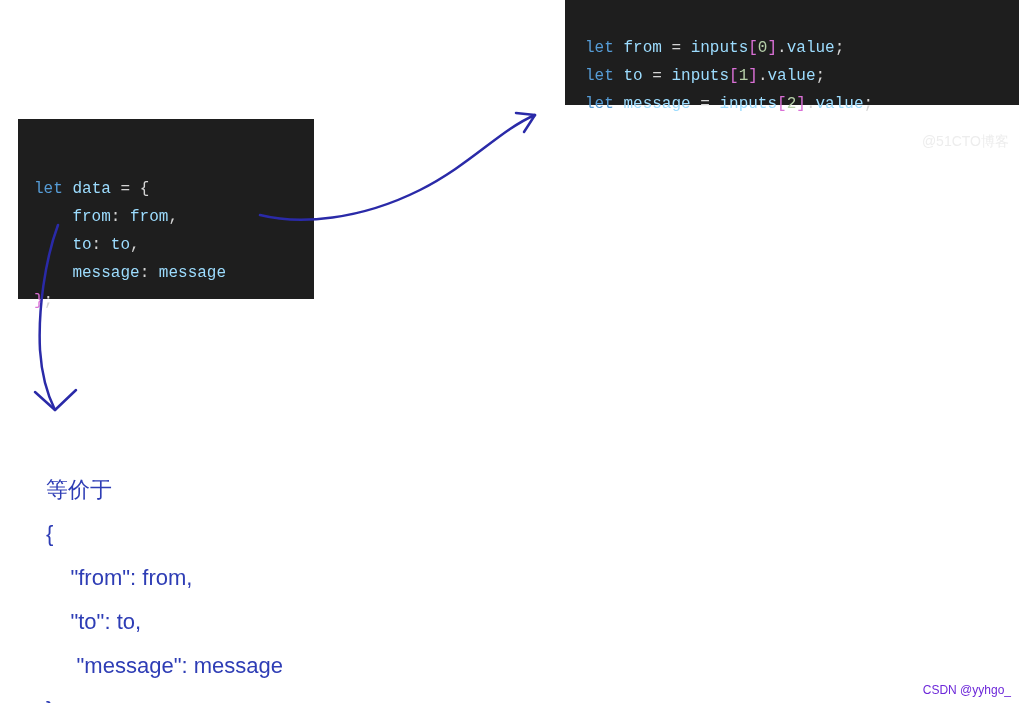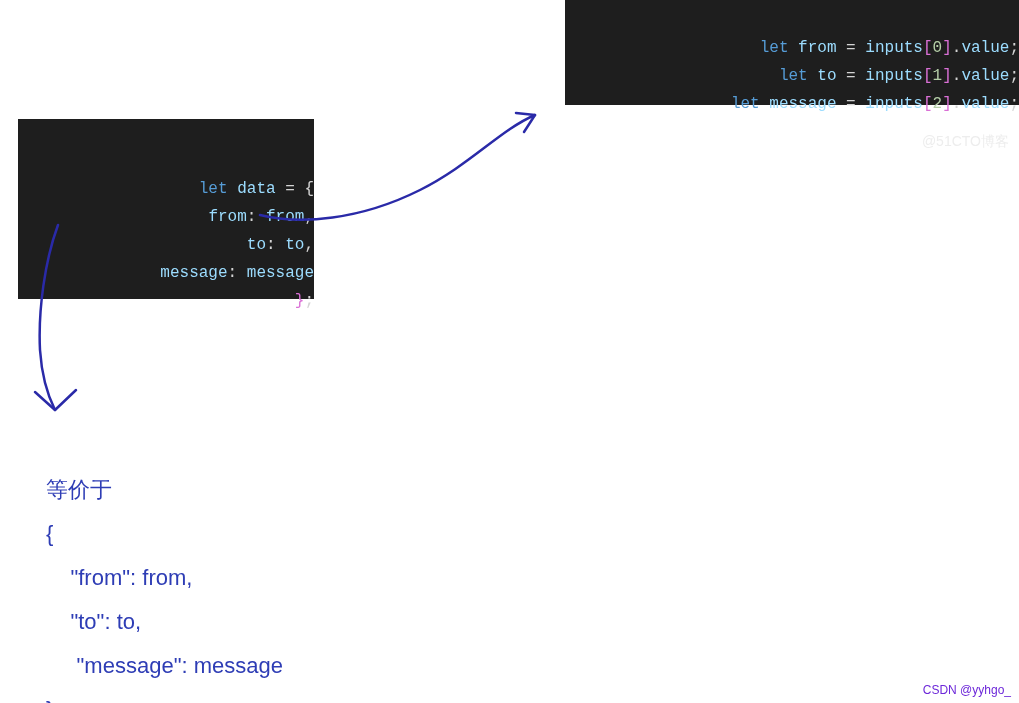--- a/index.html
+++ b/index.html
@@ -12,21 +12,20 @@
     position: relative;
     overflow: hidden;
   }
   .code-block {
     background: #1e1e1e;
     position: absolute;
     font-size: 16px;
     line-height: 1.75;
     white-space: pre;
     padding: 0;
-    text-align: right;
   }
   .code-block-top {
     left: 565px;
     top: 0;
     width: 454px;
     height: 105px;
     padding-top: 6px;
     padding-left: 20px;
     box-sizing: border-box;
   }

